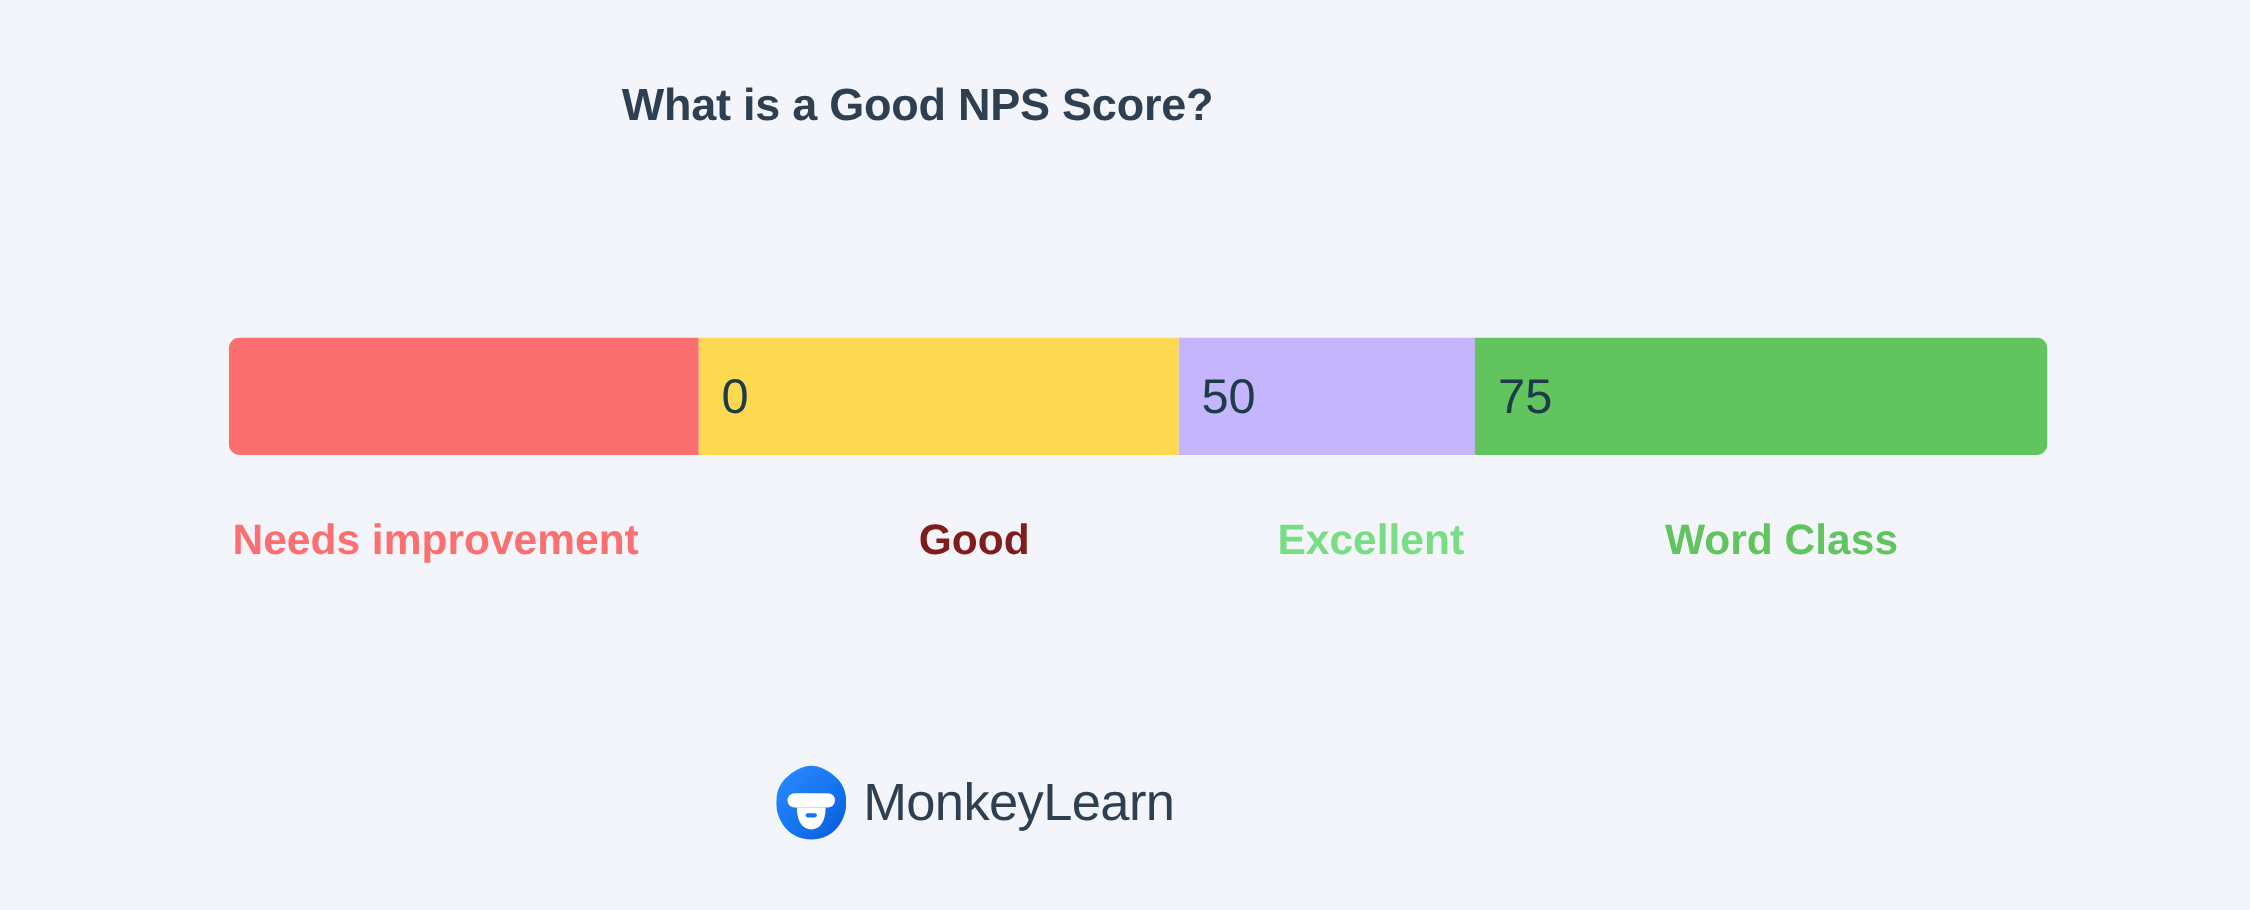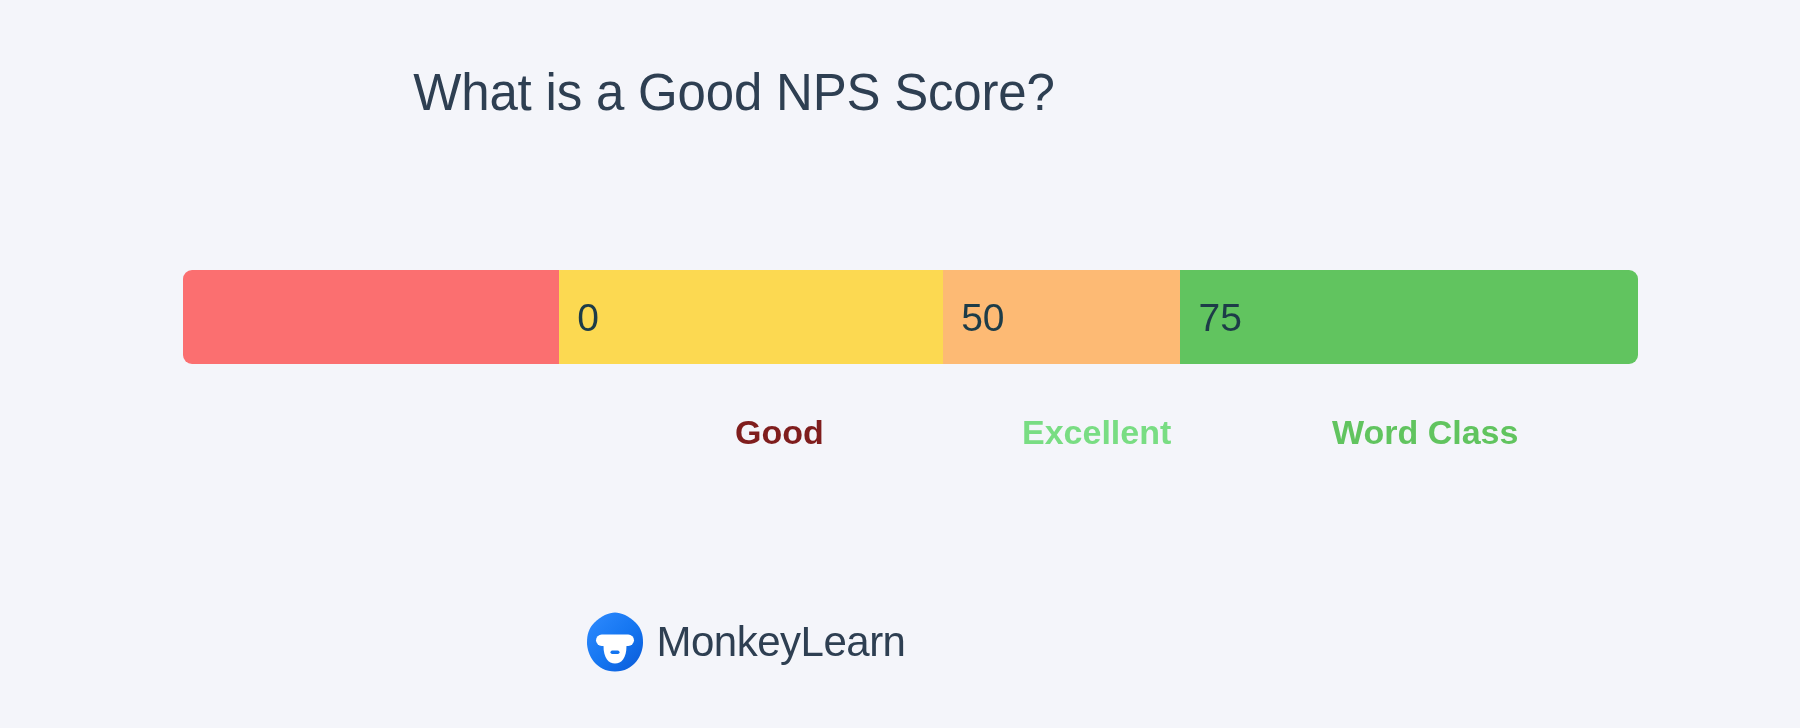--- a/index.html
+++ b/index.html
@@ -20,22 +20,22 @@
     inset: 0;
   }
 
   
   .title {
     position: absolute;
     top: 62px;
     left: 0;
     width: 1468px;
     text-align: center;
-    font-size: 51px;
-    font-weight: normal;
+    font-size: 36px;
+    font-weight: bold;
     color: #2e3f52;
     letter-spacing: -0.2px;
     line-height: 1.2;
   }
 
   
   .scale-bar {
     position: absolute;
     left: 183px;
     top: 270px;
@@ -88,20 +88,21 @@
   
   .logo {
     position: absolute;
     left: 0;
     top: 612px;
     width: 1492px;
     display: flex;
     align-items: center;
     justify-content: center;
     gap: 14px;
+    padding-left: 34px;
   }
   .logo-mark {
     width: 56px;
     height: 60px;
     display: block;
   }
   .logo-text {
     font-size: 42px;
     font-weight: normal;
     color: #2e3f52;
@@ -119,31 +120,32 @@
   <div class="scale-bar">
 
     <div class="segment needs" style="background:#fb6f70">
       <span class="segment-value"></span>
     </div>
 
     <div class="segment good" style="background:#fcd951">
       <span class="segment-value">0</span>
     </div>
 
-    <div class="segment excellent" style="background:#fdba74">
+    <div class="segment excellent" style="background:#c4b5fd">
       <span class="segment-value">50</span>
     </div>
 
     <div class="segment world" style="background:#61c45f">
       <span class="segment-value">75</span>
     </div>
 
   </div>
 
   <div class="labels">
+    <div class="label needs" style="color:#fb6f70">Needs improvement</div>
     <div class="label good" style="color:#7f1d1d">Good</div>
     <div class="label world" style="color:#61c45f">Word Class</div>
     <div class="label excellent" style="color:#79dd83">Excellent</div>
   </div>
 
   <div class="logo">
     <span class="logo-mark-wrap">
       <svg class="logo-mark" viewBox="0 0 56 60" xmlns="http://www.w3.org/2000/svg" aria-hidden="true">
         <defs>
           <linearGradient id="mlg" x1="0" y1="0" x2="1" y2="1">

